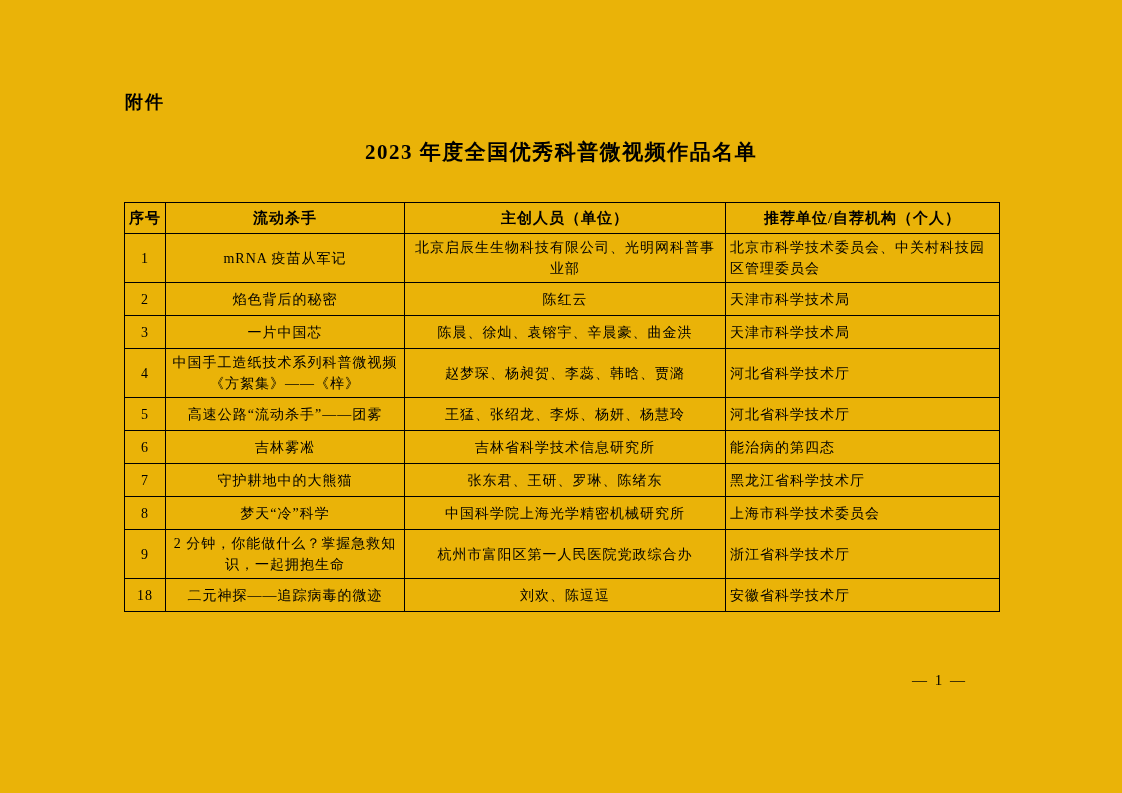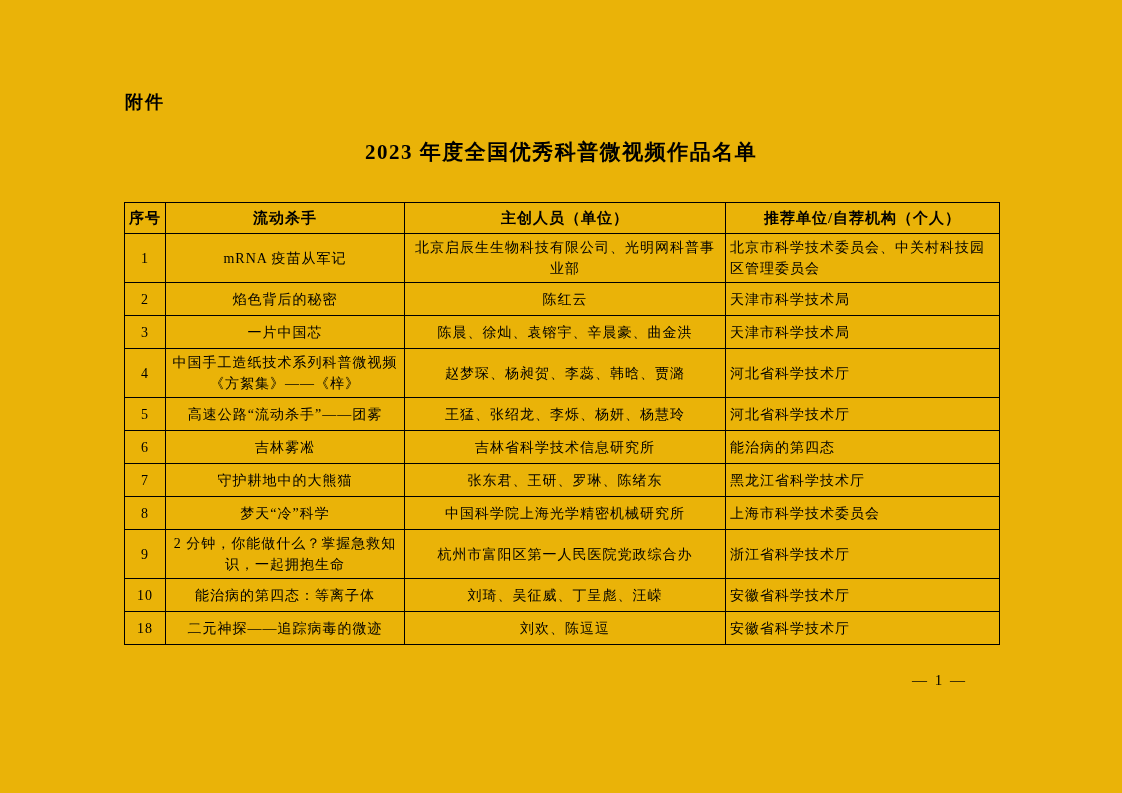--- a/index.html
+++ b/index.html
@@ -134,26 +134,20 @@
           <td class="col-creators">中国科学院上海光学精密机械研究所</td>
           <td class="col-rec">上海市科学技术委员会</td>
         </tr>
         <tr>
           <td class="col-no">9</td>
           <td class="col-title">2 分钟，你能做什么？掌握急救知识，一起拥抱生命</td>
           <td class="col-creators">杭州市富阳区第一人民医院党政综合办</td>
           <td class="col-rec">浙江省科学技术厅</td>
         </tr>
         <tr>
-          <td class="col-no">10</td>
-          <td class="col-title">能治病的第四态：等离子体</td>
-          <td class="col-creators">刘琦、吴征威、丁呈彪、汪嵘</td>
-          <td class="col-rec">安徽省科学技术厅</td>
-        </tr>
-        <tr>
           <td class="col-no">18</td>
           <td class="col-title">二元神探——追踪病毒的微迹</td>
           <td class="col-creators">刘欢、陈逗逗</td>
           <td class="col-rec">安徽省科学技术厅</td>
         </tr>
       </tbody>
   </table>
 
   <div class="page-number">— 1 —</div>
 

